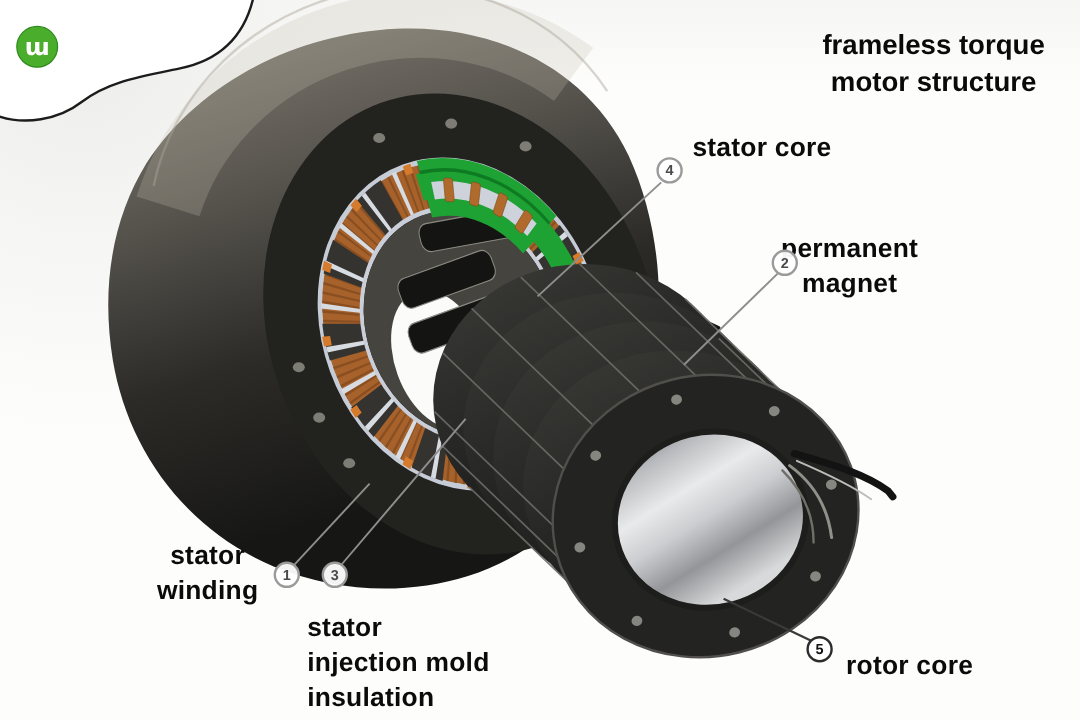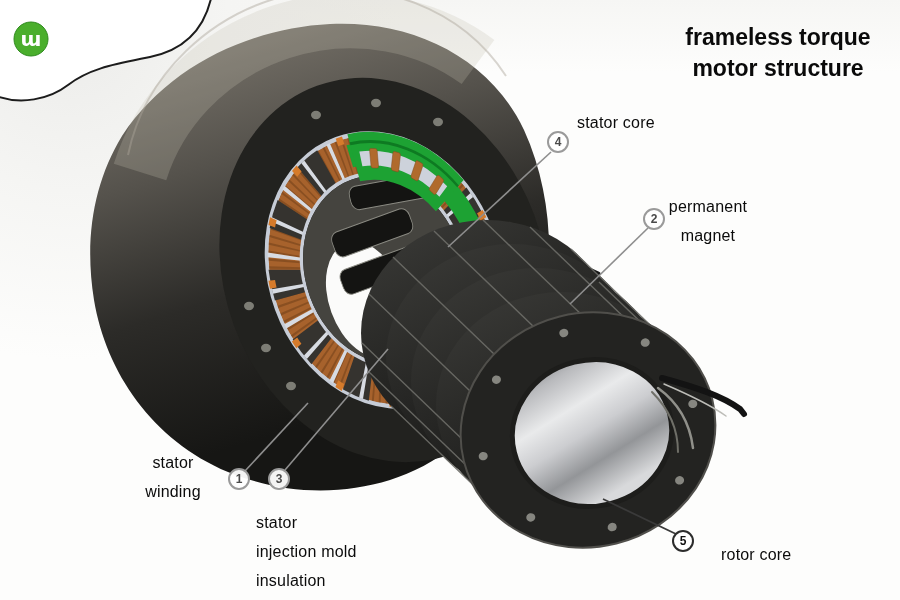--- a/index.html
+++ b/index.html
@@ -5,21 +5,21 @@
   html,body{margin:0;padding:0;}
   .stage{
     position:relative;width:900px;height:600px;overflow:hidden;
     background:
       radial-gradient(circle at 70px 30px, #ececea 0, #f5f5f3 160px, rgba(253,253,252,0) 330px),
       linear-gradient(180deg,#f6f6f4 0%,#fdfdfc 12%,#fdfdfc 100%);
     font-family:"Liberation Sans","DejaVu Sans",sans-serif;
   }
   .scene{position:absolute;left:0;top:0;}
   .label{
-    position:absolute;color:#0b0b0b;font-weight:400;font-size:16px;
+    position:absolute;color:#0b0b0b;font-weight:700;font-size:22px;
     line-height:29px;white-space:pre-line;letter-spacing:.2px;
   }
   .title{
     position:absolute;left:648px;top:22px;width:260px;text-align:center;
     color:#0a0a0a;font-weight:700;font-size:23px;line-height:31px;white-space:pre-line;
   }
   .callout{
     position:absolute;width:22px;height:22px;border-radius:50%;
     border:2px solid #9a9a9a;background:rgba(255,255,255,.95);
     color:#4a4a4a;font-size:12px;font-weight:700;
@@ -188,21 +188,21 @@
   <div class="label" style="left:624px;top:192px;width:168px;text-align:center;">permanent
 magnet</div>
 
   <div class="label" style="left:114px;top:448px;width:118px;text-align:center;">stator
 winding</div>
 
   <div class="label" style="left:256px;top:508px;">stator
 injection mold
 insulation</div>
 
-  <div class="label" style="left:705px;top:540px;margin-left:16px;">rotor core</div>
+  <div class="label" style="left:705px;top:540px;">rotor core</div>
 
   <div class="callout" style="left:228px;top:468px;">1</div>
   <div class="callout" style="left:268px;top:468px;">3</div>
   <div class="callout" style="left:547px;top:131px;">4</div>
   <div class="callout" style="left:643px;top:208px;">2</div>
   <div class="callout dark" style="left:672px;top:530px;">5</div>
 
 </div>
 
 </body></html>

